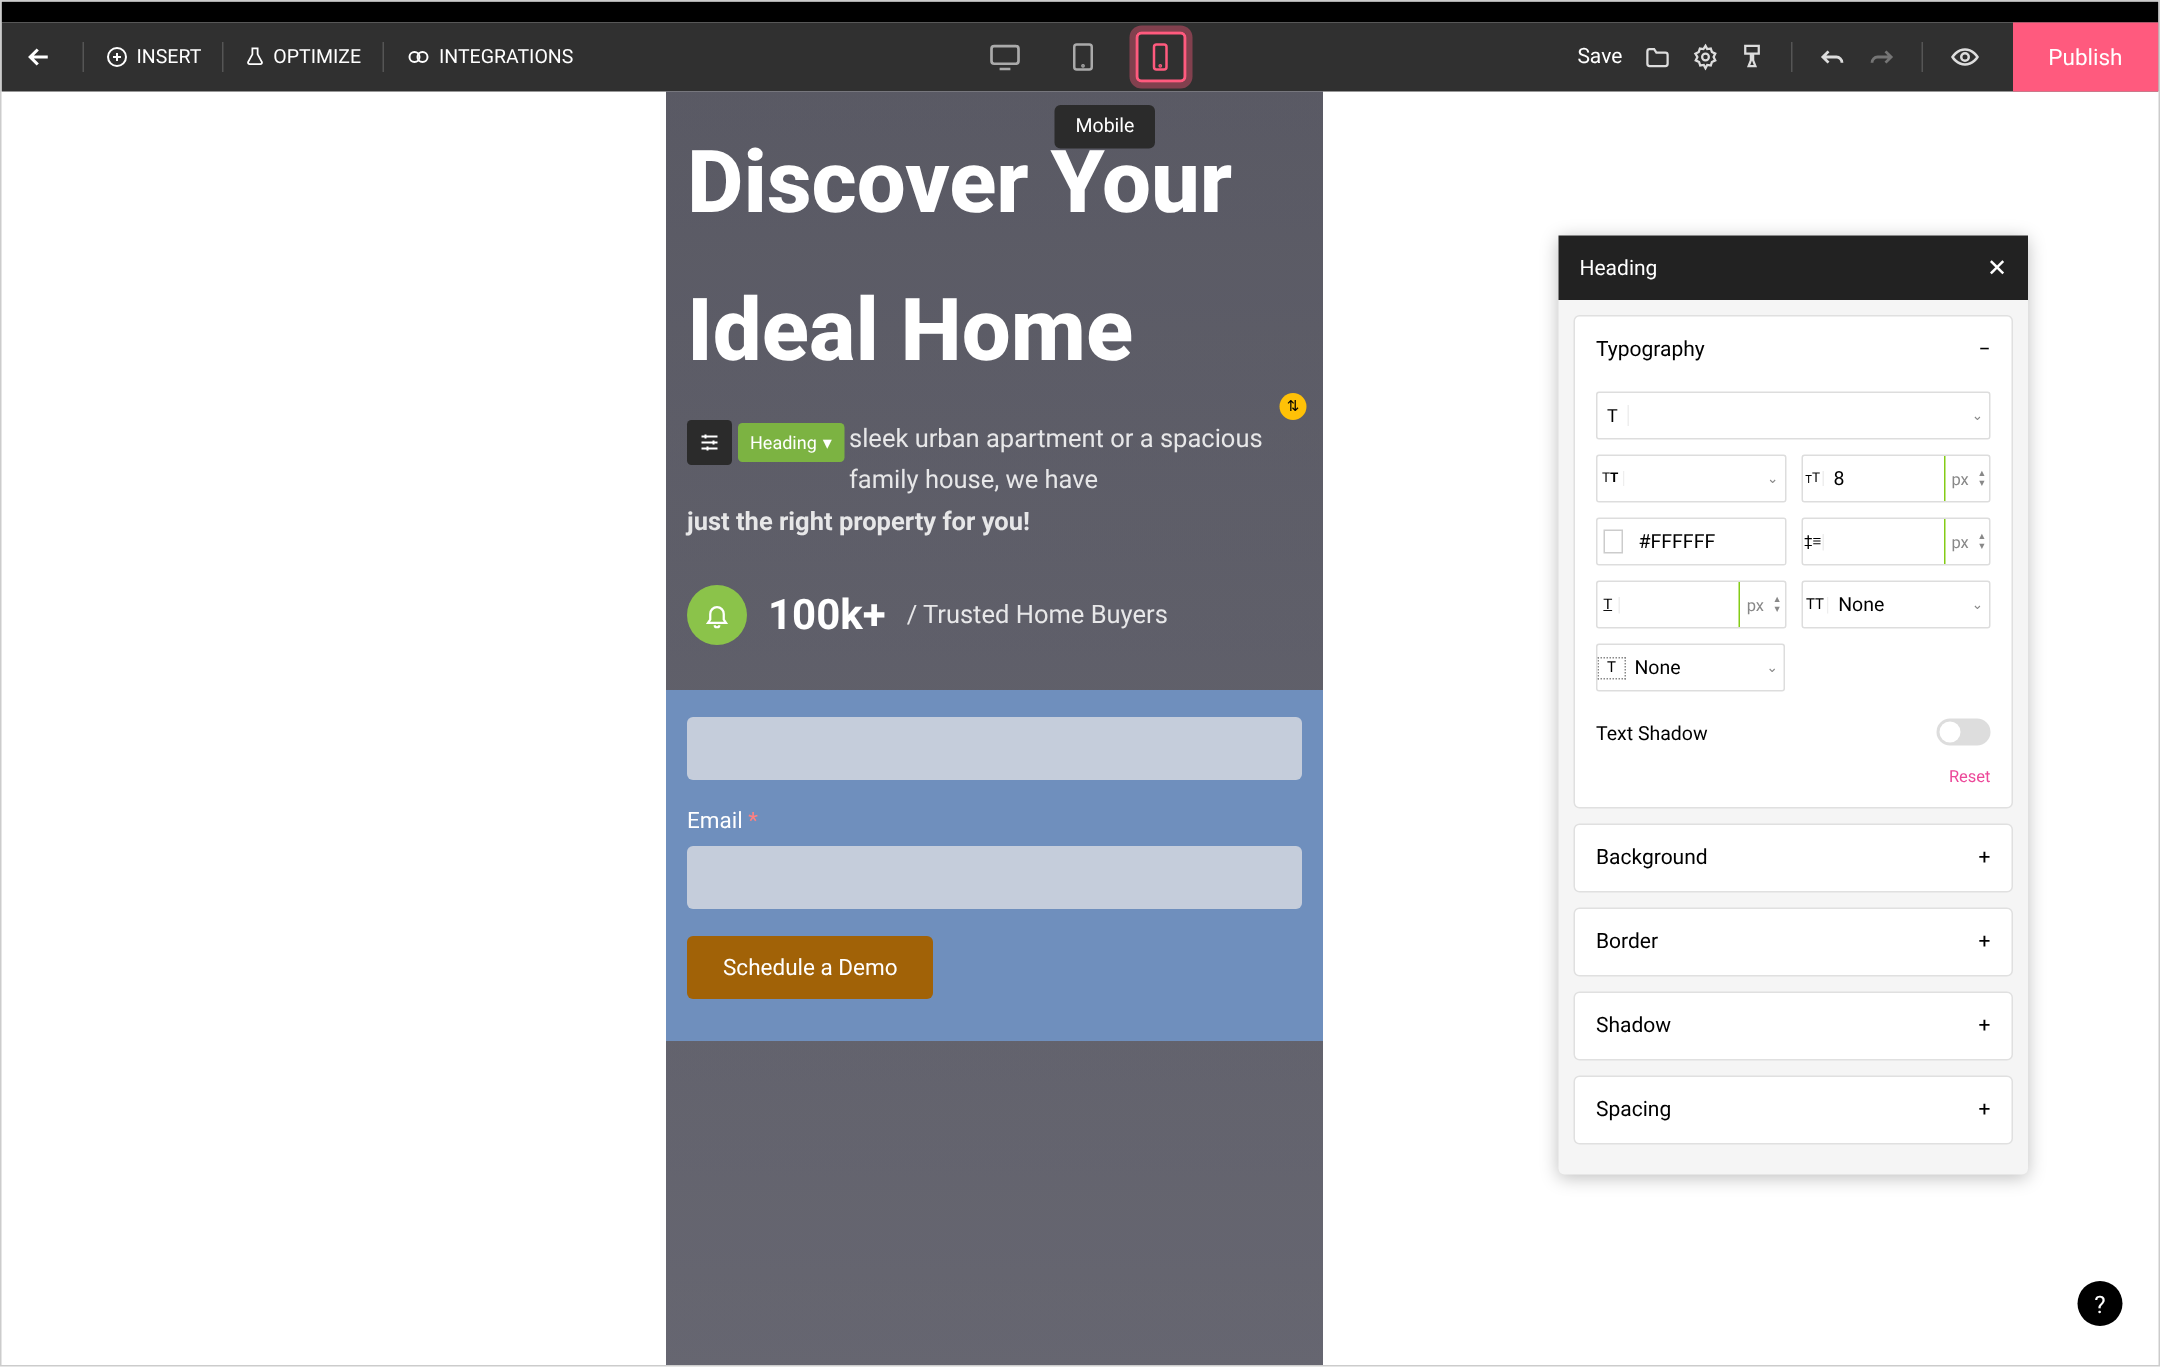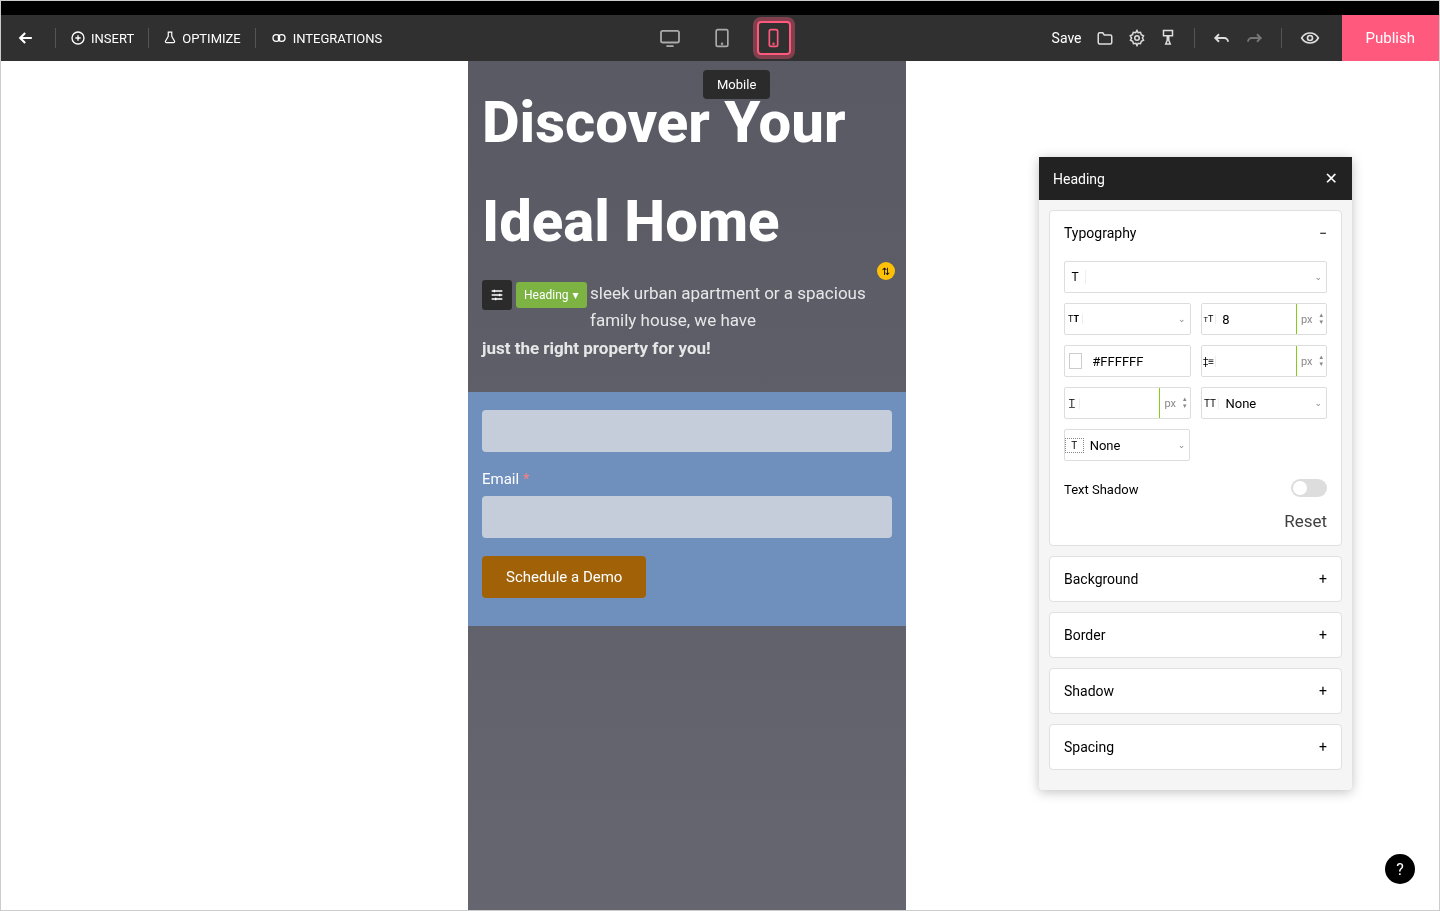--- a/index.html
+++ b/index.html
@@ -13,21 +13,21 @@
   .divider { width: 1px; height: 20px; background: #555; margin: 0 4px; }
   .tb-item { display: flex; align-items: center; gap: 5px; padding: 0 10px; font-size: 13px; cursor: pointer; }
   .topbar-center { flex: 1; display: flex; justify-content: center; gap: 18px; align-items: center; }
   .device-btn { width: 34px; height: 34px; display: flex; justify-content: center; align-items: center; color: #aaa; cursor: pointer; border-radius: 4px; }
   .device-btn.active { color: #ff5a7e; border: 2px solid #ff5a7e; box-shadow: 0 0 0 4px rgba(255,90,126,0.4); }
   .topbar-right { display: flex; align-items: center; gap: 14px; padding-right: 0; }
   .save-link { font-size: 14px; cursor: pointer; }
   .icon-btn { cursor: pointer; color: #ddd; }
   .publish-btn { background: #ff5a7e; color: #fff; height: 46px; padding: 0 24px; display: flex; align-items: center; font-size: 15px; cursor: pointer; margin-left: 8px; }
   
-  .canvas-area { position: absolute; top: 60px; left: 467px; width: 438px; height: 851px; background: linear-gradient(rgba(50,50,60,0.55), rgba(50,50,60,0.55)), linear-gradient(#8a8a95, #a5a5b0); }
+  .canvas-area { position: absolute; top: 60px; left: 443px; width: 438px; height: 851px; background: linear-gradient(rgba(50,50,60,0.55), rgba(50,50,60,0.55)), linear-gradient(#8a8a95, #a5a5b0); }
   .canvas-inner { padding: 0 14px; }
   .hero-title { color: #fff; font-size: 58px; font-weight: 800; line-height: 1.7; padding-top: 12px; }
   
   .element-toolbar { display: flex; align-items: center; gap: 4px; margin-top: 10px; position: relative; }
   .tb-settings { width: 30px; height: 30px; background: #2b2b2b; display: flex; justify-content: center; align-items: center; color: #fff; border-radius: 3px; }
   .tb-heading-chip { background: #7cb342; color: #fff; font-size: 12px; padding: 6px 8px; border-radius: 3px; display: flex; align-items: center; gap: 4px; }
   .drag-handle { position: absolute; right: -3px; top: -18px; width: 18px; height: 18px; background: #ffc107; border-radius: 50%; display: flex; justify-content: center; align-items: center; color: #000; font-size: 10px; }
   
   .sub-text { color: rgba(255,255,255,0.85); font-size: 17px; margin-top: -30px; line-height: 1.6; }
   .sub-text2 { color: rgba(255,255,255,0.85); font-size: 17px; line-height: 1.6; font-weight: bold;}
@@ -56,21 +56,21 @@
   .prop-field { border: 1px solid #ddd; height: 32px; display: flex; align-items: center; border-radius: 2px; overflow: hidden; }
   .prop-icon { width: 24px; display: flex; justify-content: center; align-items: center; border-right: 1px solid #eee; font-size: 12px; }
   .prop-input { border: none; outline: none; padding: 0 6px; font-size: 13px; height: 100%; width: 100%; }
   .prop-unit { font-size: 11px; color: #888; padding: 0 4px; border-left: 1px solid #84cc16; height: 100%; display: flex; align-items: center; }
   .prop-caret { font-size: 9px; color: #888; padding-right: 4px; }
   .prop-spinner { display: flex; flex-direction: column; font-size: 7px; color: #888; padding: 0 3px; line-height: 1; }
   
   .toggle-row { display: flex; justify-content: space-between; align-items: flex-end; padding: 8px 0; font-size: 13px; }
   .toggle { width: 36px; height: 18px; background: #ddd; border-radius: 9px; position: relative; }
   .toggle::after { content: ''; position: absolute; width: 14px; height: 14px; background: #fff; border-radius: 50%; top: 2px; left: 2px; }
-  .reset-link { color: #404040; font-size: 17px; text-align: right; padding-top: 6px; cursor: pointer; }
+  .reset-link { color: #ec4899; font-size: 11px; text-align: right; padding-top: 6px; cursor: pointer; }
   
   .help-fab { position: absolute; bottom: 26px; right: 24px; width: 30px; height: 30px; background: #000; color: #fff; border-radius: 50%; display: flex; justify-content: center; align-items: center; font-size: 16px; cursor: pointer; }
 
   svg { display: block; }
 </style>
 </head>
 <body>
 
 <div class="black-strip"></div>
 
@@ -184,20 +184,29 @@
       </div>
       <div class="tb-heading-chip">
         <span>Heading</span>
         <span>▾</span>
       </div>
     </div>
 
     <div class="sub-text" style="padding-left: 108px;"><span>sleek urban apartment or a spacious family house, we have</span></div>
     <div class="sub-text2"> just the right property for you!</div>
 
+    <div class="stat-row">
+      <div class="bell-circle">
+        <svg width="18" height="18" viewBox="0 0 24 24" fill="none" stroke="#fff" stroke-width="2">
+            <path d="M18 16v-5a6 6 0 10-12 0v5l-2 3h16l-2-3zM10 21a2 2 0 004 0"></path>
+          </svg>
+      </div>
+      <span class="stat-num">100k+</span>
+      <span class="stat-label">/ Trusted Home Buyers</span>
+    </div>
 
     <div class="form-area">
       <input class="form-input" style="">
       <div class="form-label"><span>Email</span> <span class="req">*</span></div>
       <input class="form-input" style="">
       <button class="demo-btn">Schedule a Demo</button>
     </div>
   </div>
 </div>
 

